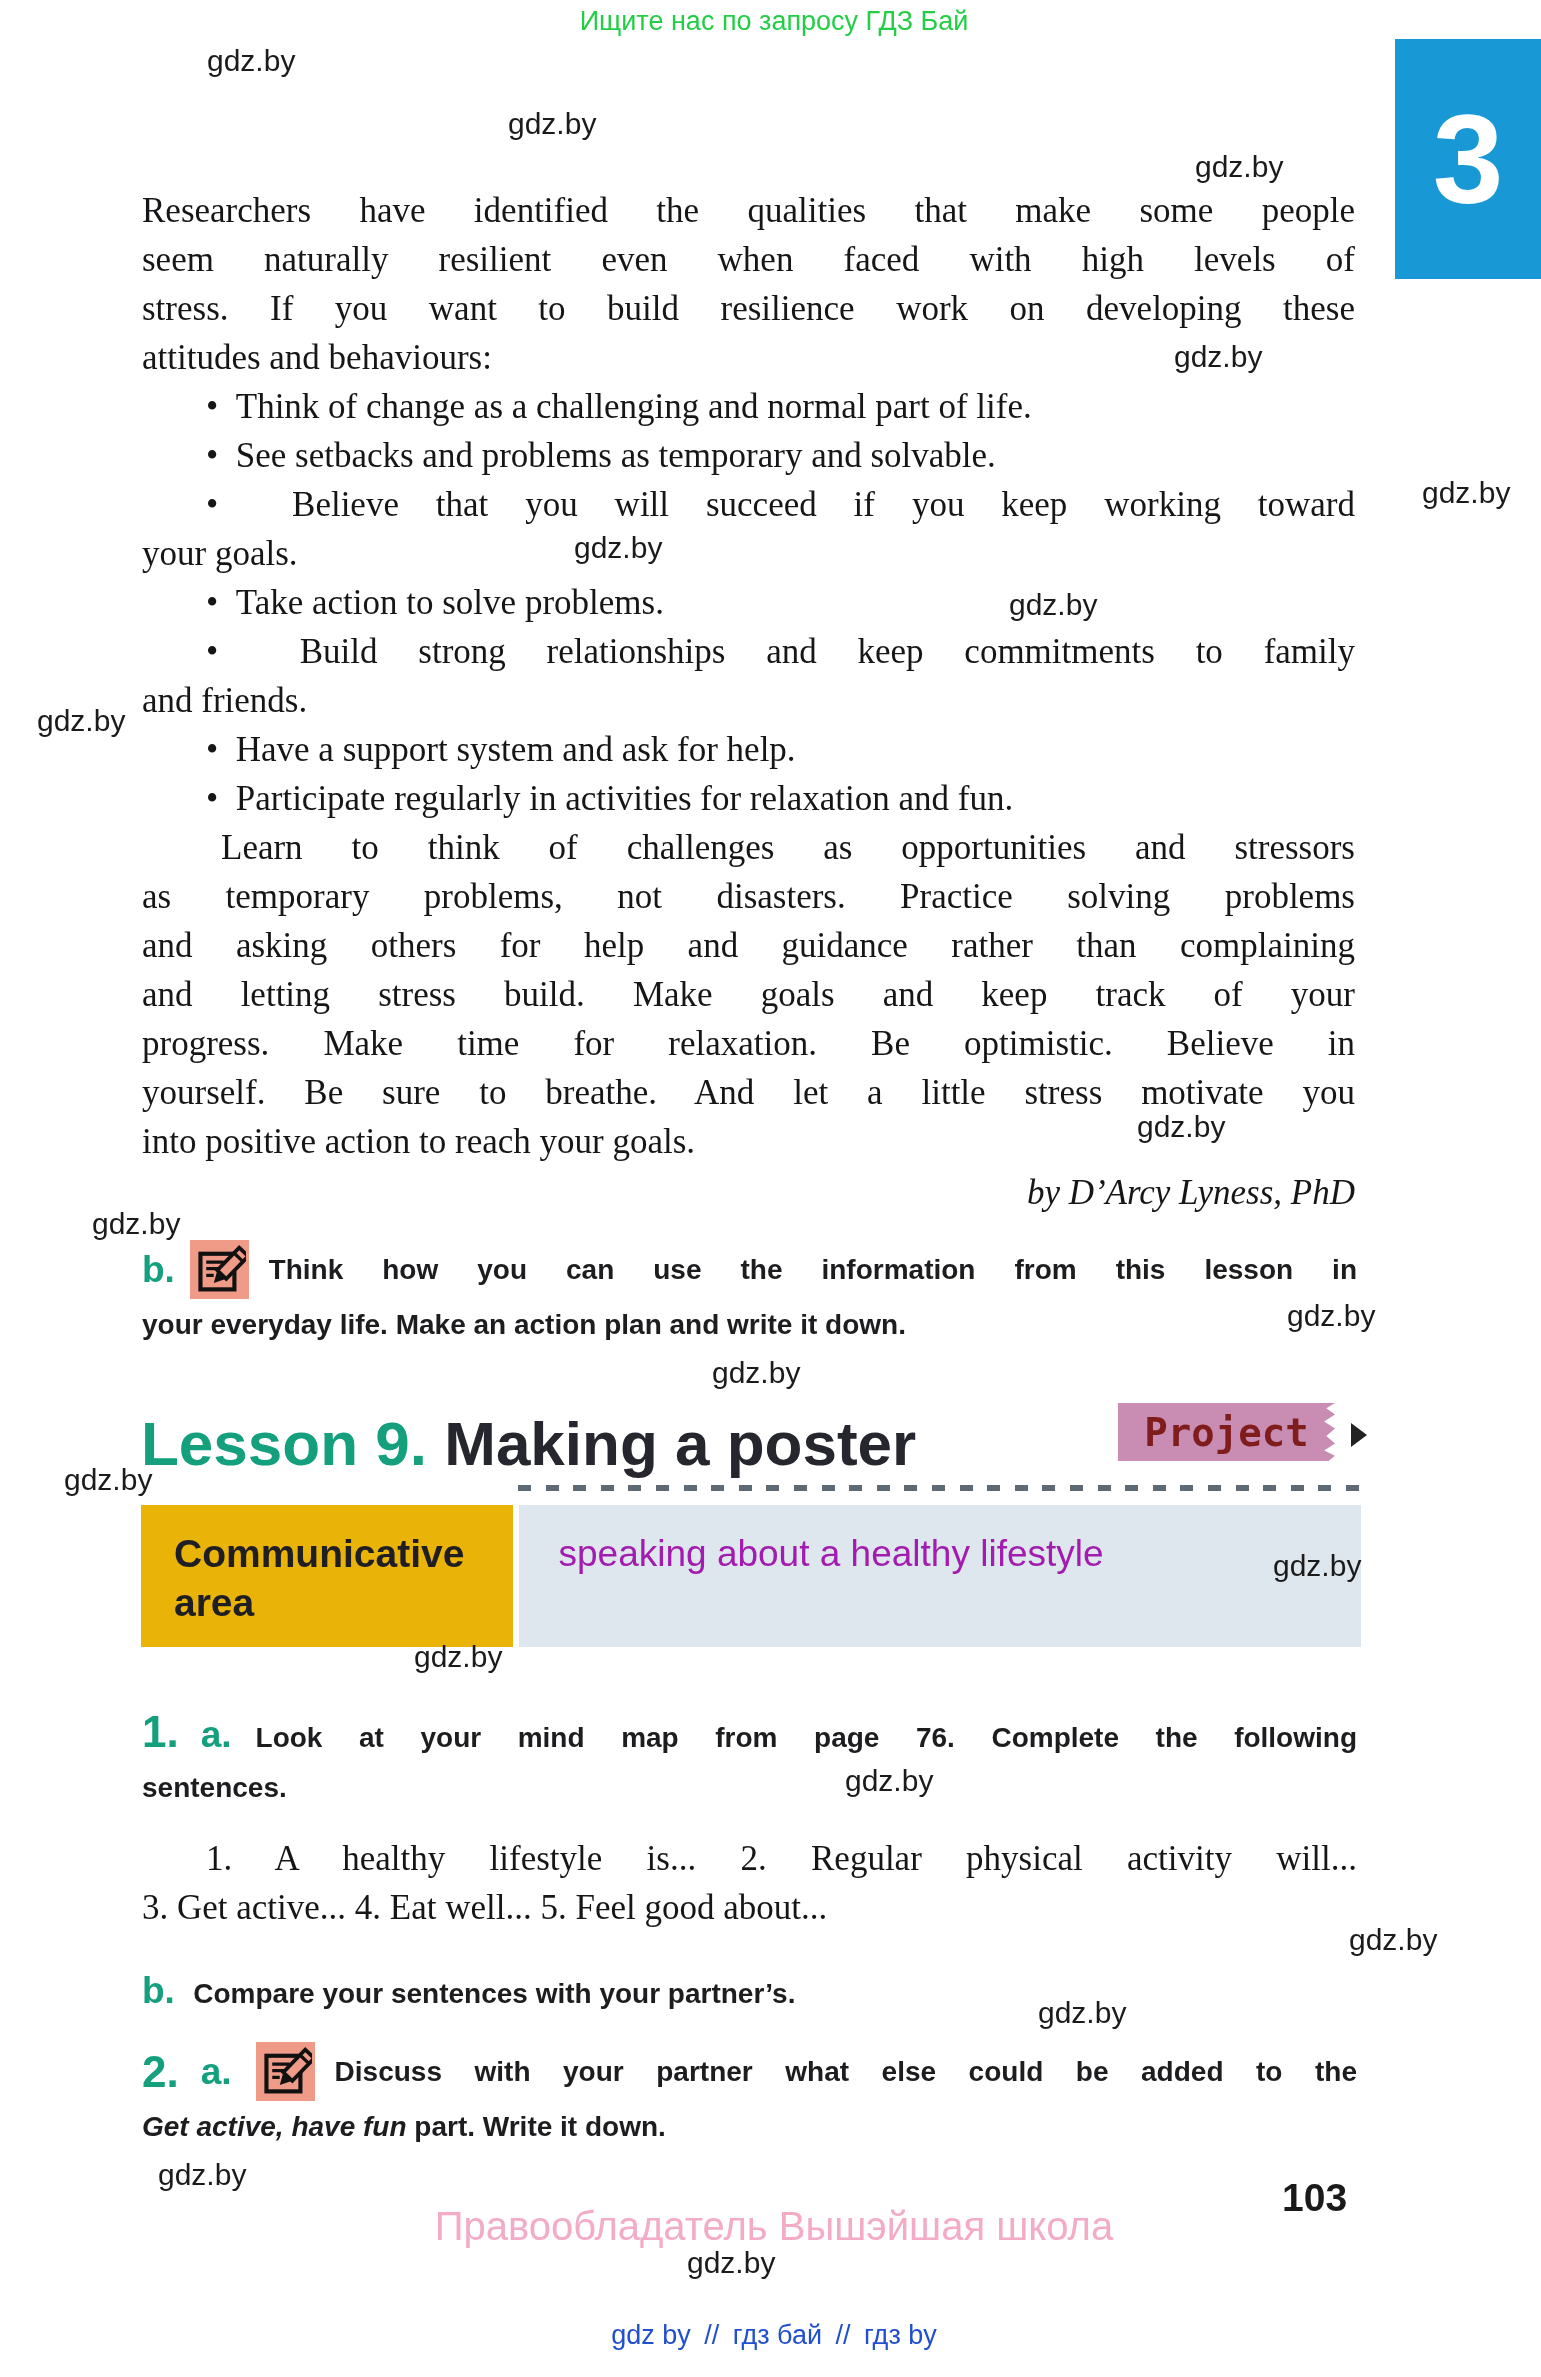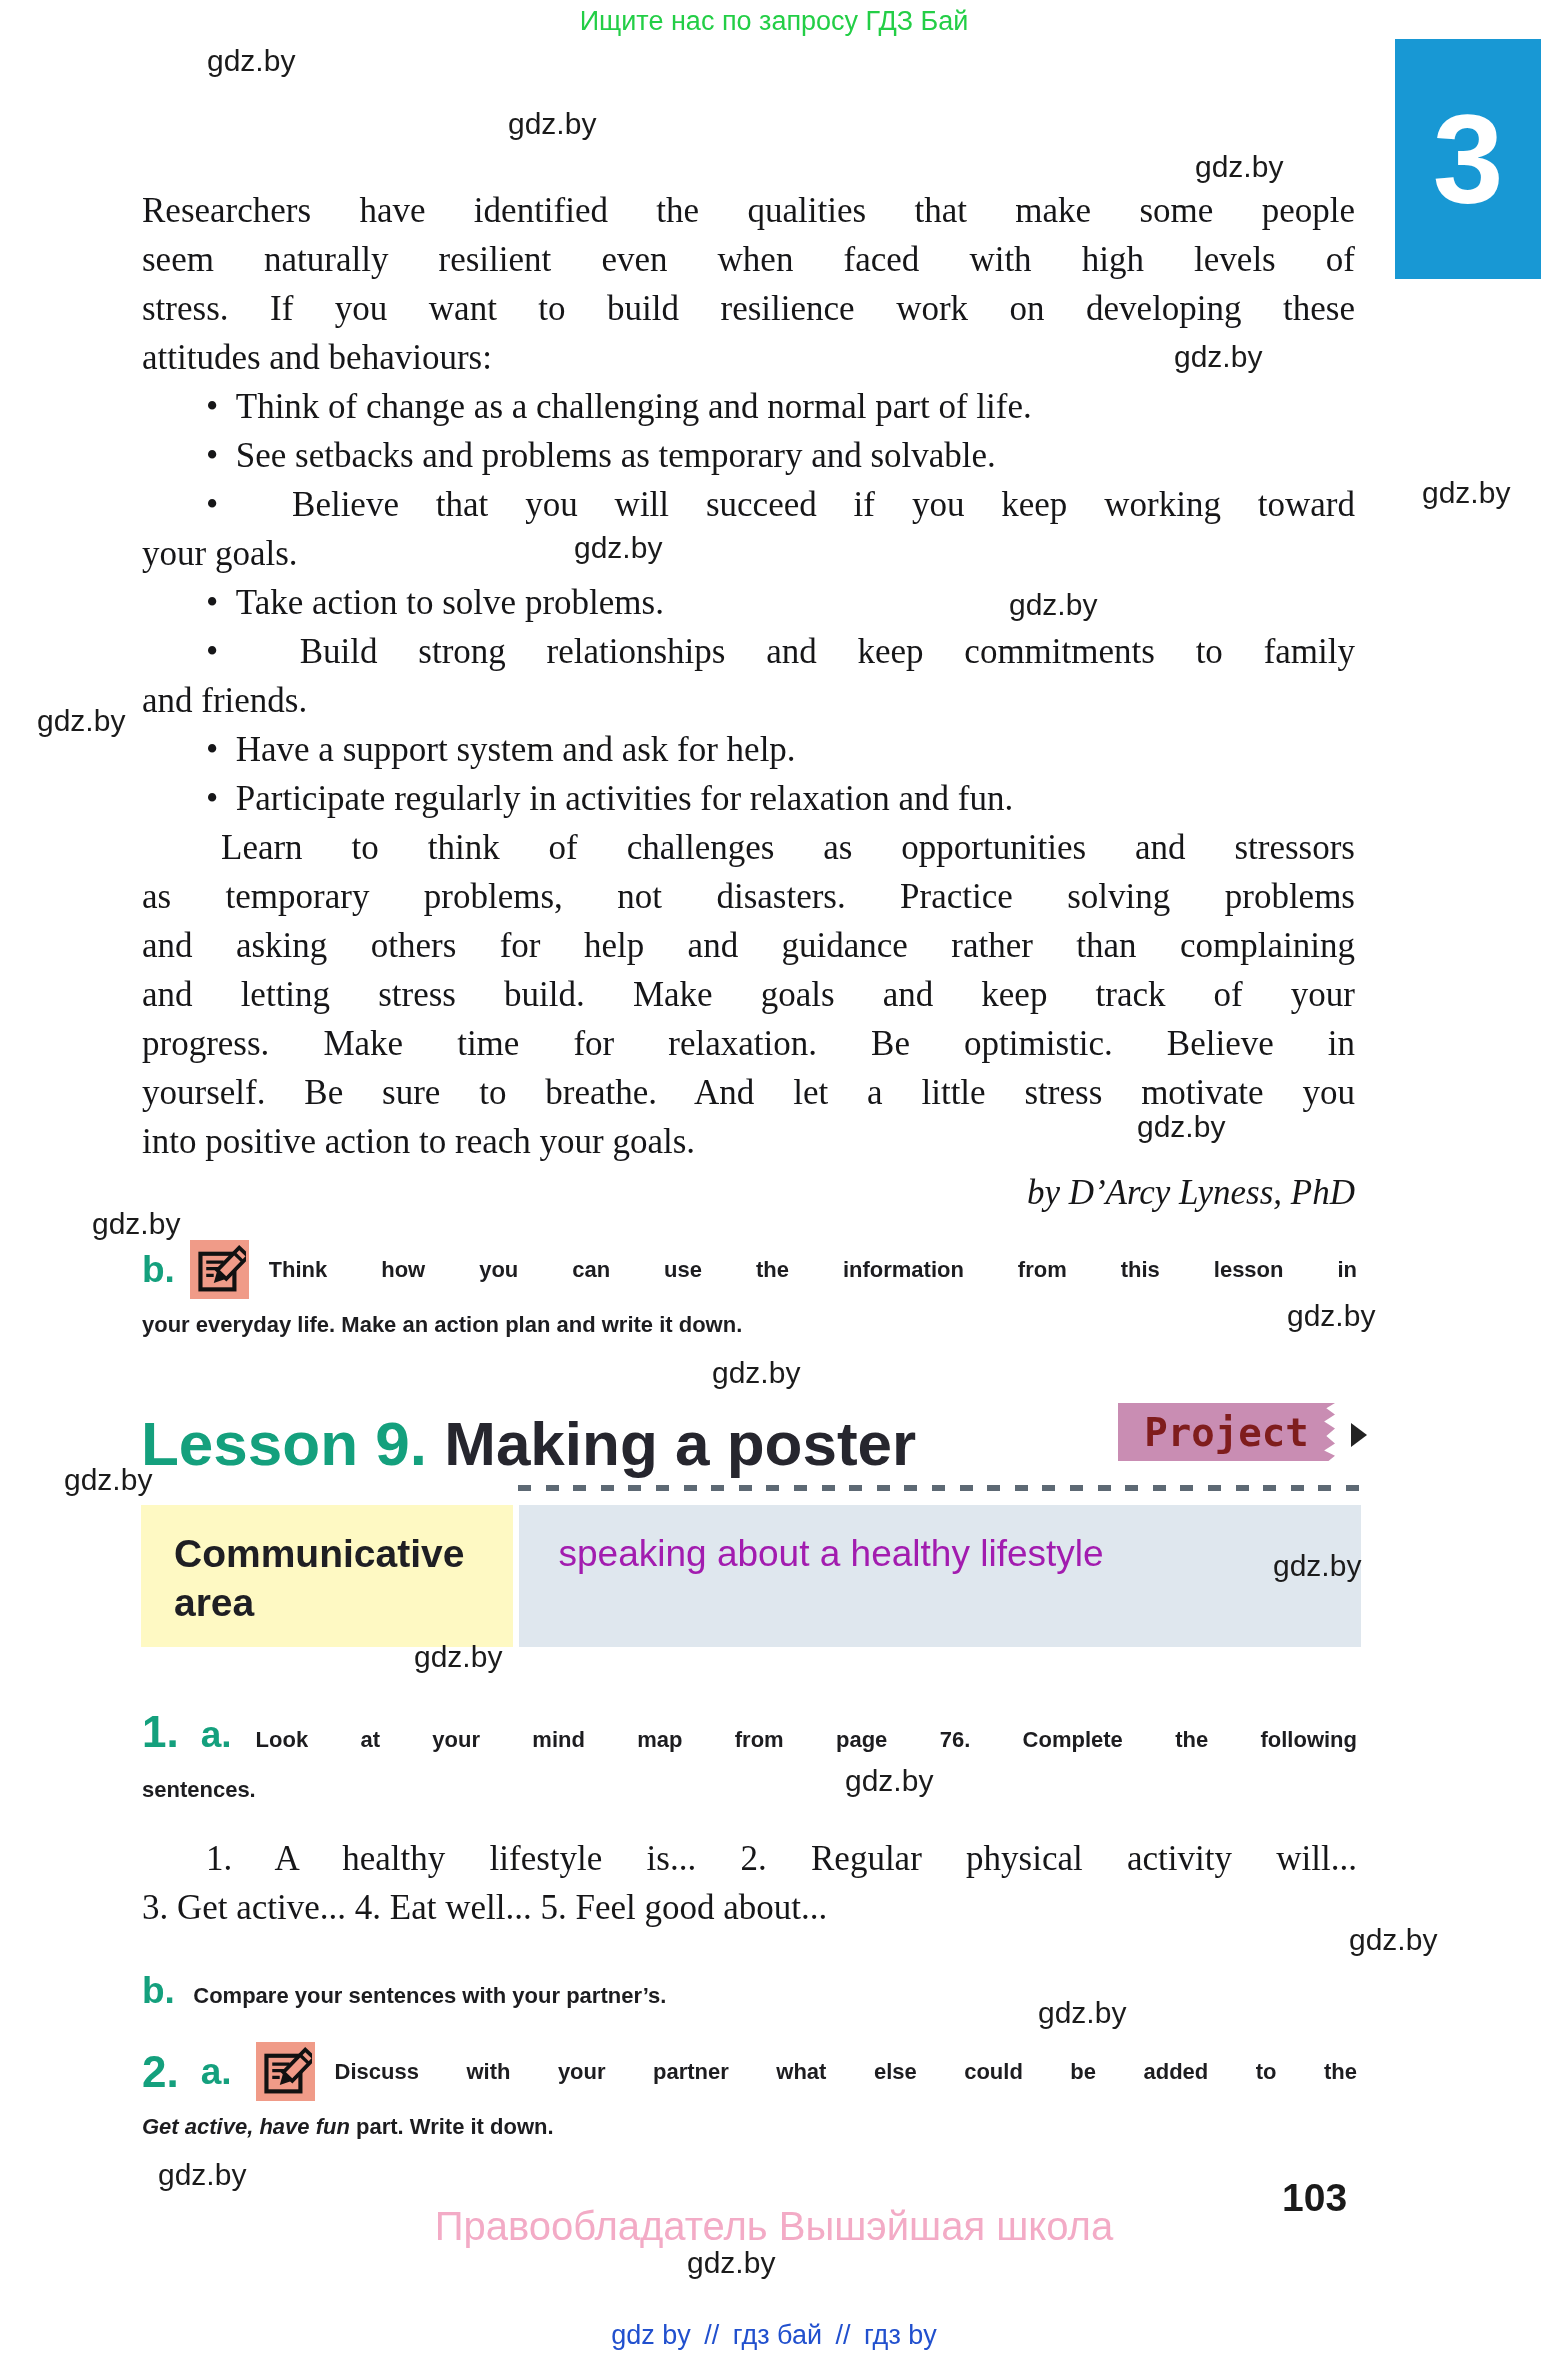--- a/index.html
+++ b/index.html
@@ -24,21 +24,21 @@
   .bl{padding-left:64px;}
   .ind{padding-left:79px;}
   .byline{height:53px;line-height:53px;text-align:right;font-style:italic;}
 
   
   .task{position:absolute;left:142px;width:1215px;}
   .trow{display:flex;align-items:center;}
   .trow-base{display:flex;align-items:baseline;}
   .tnum{color:#14A07D;font-weight:bold;font-size:44px;line-height:48px;flex:0 0 auto;margin-right:22px;}
   .tlet{color:#14A07D;font-weight:bold;font-size:37px;line-height:48px;flex:0 0 auto;margin-right:24px;}
-  .ttext{font-weight:bold;font-size:22px;line-height:48px;color:#1d1d20;}
+  .ttext{font-weight:bold;font-size:28px;line-height:48px;color:#1d1d20;}
   .tgrow{flex:1 1 auto;height:48px;overflow:hidden;text-align:justify;}
   .tgrow::after{content:"";display:inline-block;width:100%;}
   .t2{margin-top:1.8px;}
   .it{font-style:italic;}
 
   
   .icon-note{flex:0 0 auto;width:59px;height:59px;background:#F09B88;margin-right:20px;
              display:flex;align-items:center;justify-content:center;}
   .icon-note svg{width:53px;height:53px;}
 
@@ -52,21 +52,21 @@
          display:flex;align-items:center;justify-content:center;
          font-family:"DejaVu Sans Mono",monospace;font-weight:bold;font-size:39px;color:#7f1d1d;
          clip-path:polygon(0 0,100% 0,96% 9%,100% 20%,95% 32%,100% 44%,96% 57%,100% 70%,95% 82%,100% 91%,97% 100%,0 100%);}
   .badge-arrow{position:absolute;left:1351px;top:1423px;width:0;height:0;
          border-left:16.5px solid #222;border-top:12px solid transparent;border-bottom:12px solid transparent;}
 
   
   .dashes{position:absolute;left:518px;top:1485px;width:842px;height:6.4px;
           background:repeating-linear-gradient(90deg,#5d6974 0 13px,transparent 13px 27.6px);}
   .ctable{position:absolute;left:141px;top:1505px;width:1220px;height:142px;display:flex;gap:5.5px;}
-  .cell-l{width:372px;background:#fef9c3;padding:24px 0 0 33px;box-sizing:border-box;
+  .cell-l{width:372px;background:#eab308;padding:24px 0 0 33px;box-sizing:border-box;
           font-weight:bold;font-size:39px;line-height:49px;color:#1f1f23;}
   .cell-r{flex:1;background:#DFE7EE;padding:24px 0 0 40px;box-sizing:border-box;
           font-size:37px;line-height:49px;color:#a21caf;}
 
   
   .sent{position:absolute;left:142px;top:1834px;width:1215px;
         font-family:"Liberation Serif",serif;font-size:35px;color:#161618;}
 
   
   .pagenum{position:absolute;left:1282px;top:2176px;font-size:39px;font-weight:bold;color:#1a1a1a;}

